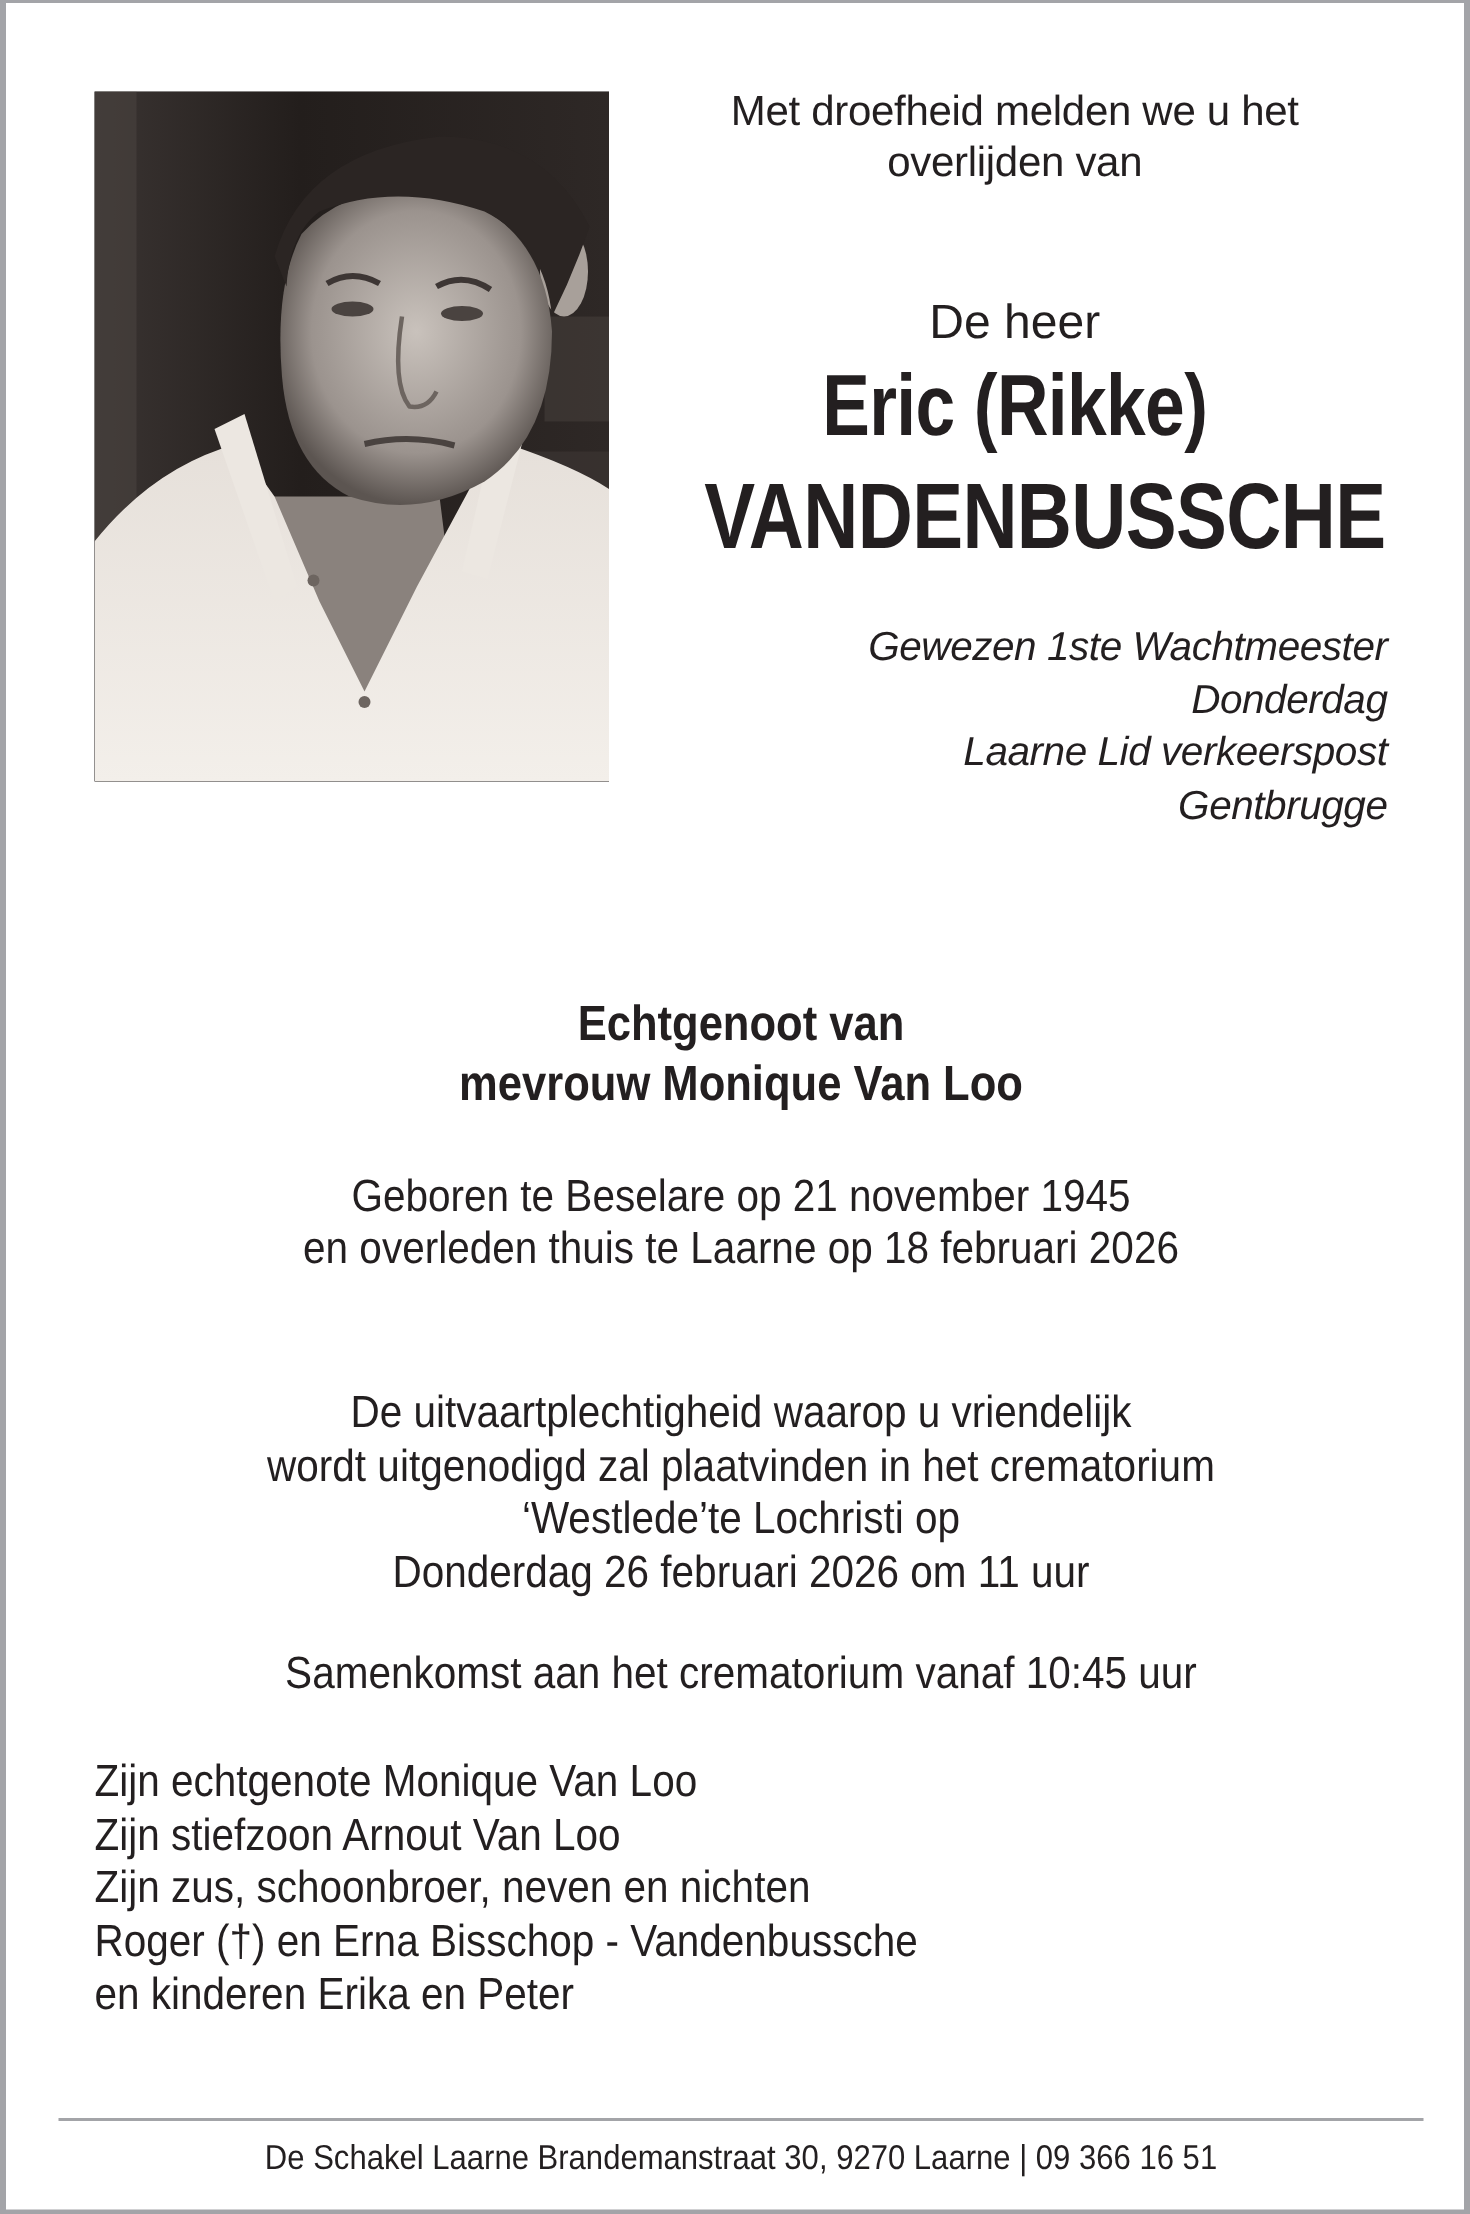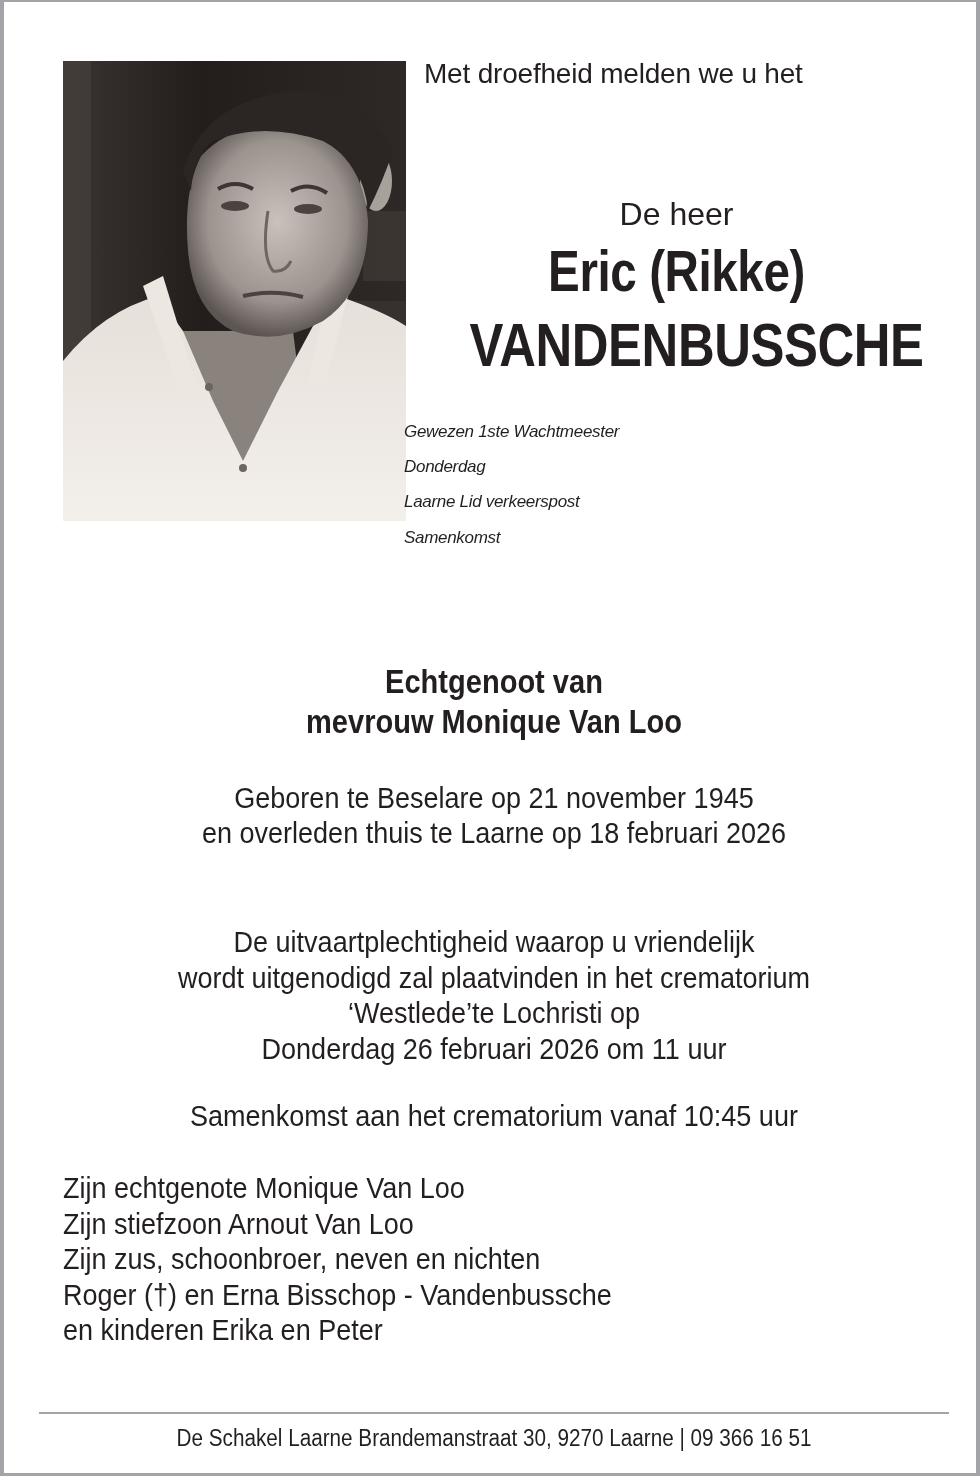--- a/index.html
+++ b/index.html
@@ -17,40 +17,40 @@
     }
     .photo {
       position: absolute; left: 59px; top: 59px; width: 343px; height: 460px;
       overflow: hidden;
       background: #231e1c;
     }
     .photo svg { display: block; width: 100%; height: 100%; }
 
     .intro {
       position: absolute; left: 420px; width: 505px; top: 55px;
-      text-align: left; font-size: 28px; line-height: 34px;
+      text-align: center; font-size: 28px; line-height: 34px;
       letter-spacing: -0.2px;
     }
     .title-heer {
       position: absolute; left: 420px; width: 505px; top: 161px;
       text-align: center; font-size: 32px; line-height: 38px; margin-top: 32px;
     }
     .name {
       position: absolute; left: 420px; width: 505px; top: 232px;
       text-align: center; font-weight: bold;
       font-size: 58px; line-height: 74px;
       transform: scaleX(0.82); transform-origin: center top;
       letter-spacing: -0.5px;
     }
     .name .surname { font-size: 62px; letter-spacing: -0.5px; }
 
     .roles {
       position: absolute; left: 400px; width: 521px; top: 412px;
-      text-align: left; font-style: italic;
-      font-size: 17px; line-height: 35.2px; letter-spacing: -0.3px;
+      text-align: right; font-style: italic;
+      font-size: 27px; line-height: 35.2px; letter-spacing: -0.3px;
     }
     .spouse {
       position: absolute; left: 0; width: 980px; top: 660px;
       text-align: center; font-weight: bold;
       font-size: 33px; line-height: 40px;
       transform: scaleX(0.88); transform-origin: center top;
     }
     .dates {
       position: absolute; left: 0; width: 980px; top: 778px;
       text-align: center; font-size: 30px; line-height: 35px;
@@ -132,34 +132,35 @@
       <path d="M155 128 Q172 118 190 128" stroke="#3d3634" stroke-width="4" fill="none"></path>
       <path d="M228 130 Q246 120 264 132" stroke="#3d3634" stroke-width="4" fill="none"></path>
 
       <path d="M205 150 Q198 195 210 210 Q222 212 228 200" stroke="#6d6560" stroke-width="3" fill="none"></path>
       <path d="M180 235 Q210 228 240 236" stroke="#4a4340" stroke-width="4" fill="none"></path>
     </svg>
   </div>
 
   <div class="intro">
     <div>Met droefheid melden we u het</div>
+    <div>overlijden van</div>
   </div>
 
   <div class="title-heer">De heer</div>
 
   <div class="name">
     <div>Eric (Rikke)</div>
     <div class="surname">VANDENBUSSCHE</div>
   </div>
 
   <div class="roles">
     <div>Gewezen 1ste Wachtmeester</div>
     <div>Donderdag</div>
     <div>Laarne Lid verkeerspost</div>
-    <div>Samenkomst</div>
+    <div>Gentbrugge</div>
   </div>
 
   <div class="spouse">
     <div>Echtgenoot van</div>
     <div>mevrouw Monique Van Loo</div>
   </div>
 
   <div class="dates">
     <div>Geboren te Beselare op 21 november 1945</div>
     <div>en overleden thuis te Laarne op 18 februari 2026</div>

